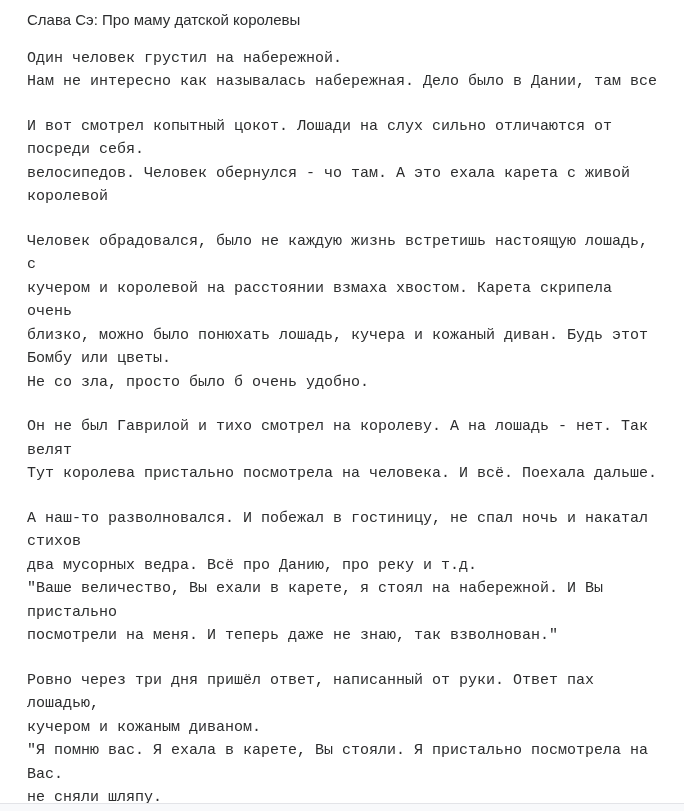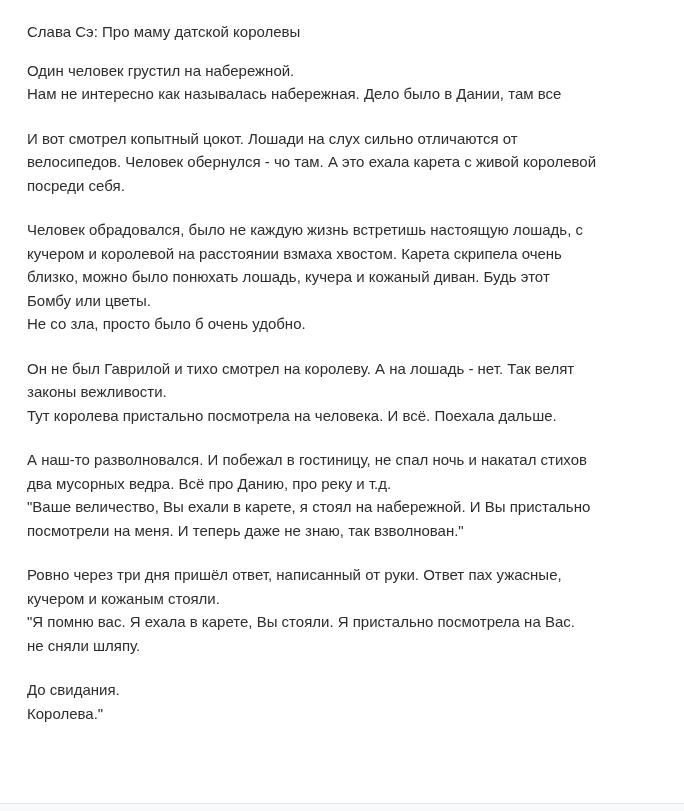--- a/index.html
+++ b/index.html
@@ -14,33 +14,34 @@
     position: relative;
     font-family: "Liberation Sans", sans-serif;
     font-size: 15px;
     line-height: 23.5px;
     color: #2c2d2e;
   }
   .post {
     padding: 8px 24px 0 27px;
   }
   .post-title {
-    margin: 12px 0 15px 0;
+    margin: 0 0 15px 0;
     font-weight: 400;
     font-size: 15px;
   }
   p.para {
     margin: 0 0 21px 0;
   }
   p.para:last-child {
     margin-bottom: 0;
   }
   .text-line {
     white-space: pre-wrap;
     min-height: 23.5px;
+    font-family: Liberation Mono, monospace;
   }
   .bottom-strip {
     position: absolute;
     left: 0;
     right: 0;
     top: 803px;
     height: 8px;
     border-top: 1px solid #e3e4e8;
     background: #f8f9fb;
   }
@@ -52,48 +53,47 @@
 
   <h1 class="post-title">Слава Сэ: Про маму датской королевы</h1>
 
   <p class="para">
     <span class="text-line" style="display:block">Один человек грустил на набережной.</span>
     <span class="text-line" style="display:block">Нам не интересно как называлась набережная. Дело было в Дании, там все</span>
   </p>
 
   <p class="para">
     <span class="text-line" style="display:block">И вот смотрел копытный цокот. Лошади на слух сильно отличаются от</span>
+    <span class="text-line" style="display:block">посреди себя.</span>
     <span class="text-line" style="display:block">велосипедов. Человек обернулся - чо там. А это ехала карета с живой королевой</span>
-    <span class="text-line" style="display:block">посреди себя.</span>
   </p>
 
   <p class="para">
     <span class="text-line" style="display:block">Человек обрадовался, было не каждую жизнь встретишь настоящую лошадь, с</span>
     <span class="text-line" style="display:block">кучером и королевой на расстоянии взмаха хвостом. Карета скрипела очень</span>
     <span class="text-line" style="display:block">близко, можно было понюхать лошадь, кучера и кожаный диван. Будь этот</span>
     <span class="text-line" style="display:block">Бомбу или цветы.</span>
     <span class="text-line" style="display:block">Не со зла, просто было б очень удобно.</span>
   </p>
 
   <p class="para">
     <span class="text-line" style="display:block">Он не был Гаврилой и тихо смотрел на королеву. А на лошадь - нет. Так велят</span>
-    <span class="text-line" style="display:block">законы вежливости.</span>
     <span class="text-line" style="display:block">Тут королева пристально посмотрела на человека. И всё. Поехала дальше.</span>
   </p>
 
   <p class="para">
     <span class="text-line" style="display:block">А наш-то разволновался. И побежал в гостиницу, не спал ночь и накатал стихов</span>
     <span class="text-line" style="display:block">два мусорных ведра. Всё про Данию, про реку и т.д.</span>
     <span class="text-line" style="display:block">"Ваше величество, Вы ехали в карете, я стоял на набережной. И Вы пристально</span>
     <span class="text-line" style="display:block">посмотрели на меня. И теперь даже не знаю, так взволнован."</span>
   </p>
 
   <p class="para">
-    <span class="text-line" style="display:block">Ровно через три дня пришёл ответ, написанный от руки. Ответ пах ужасные,</span>
-    <span class="text-line" style="display:block">кучером и кожаным стояли.</span>
+    <span class="text-line" style="display:block">Ровно через три дня пришёл ответ, написанный от руки. Ответ пах лошадью,</span>
+    <span class="text-line" style="display:block">кучером и кожаным диваном.</span>
     <span class="text-line" style="display:block">"Я помню вас. Я ехала в карете, Вы стояли. Я пристально посмотрела на Вас.</span>
     <span class="text-line" style="display:block">не сняли шляпу.</span>
   </p>
 
   <p class="para">
     <span class="text-line" style="display:block">До свидания.</span>
     <span class="text-line" style="display:block">Королева."</span>
   </p>
 
 </article>

